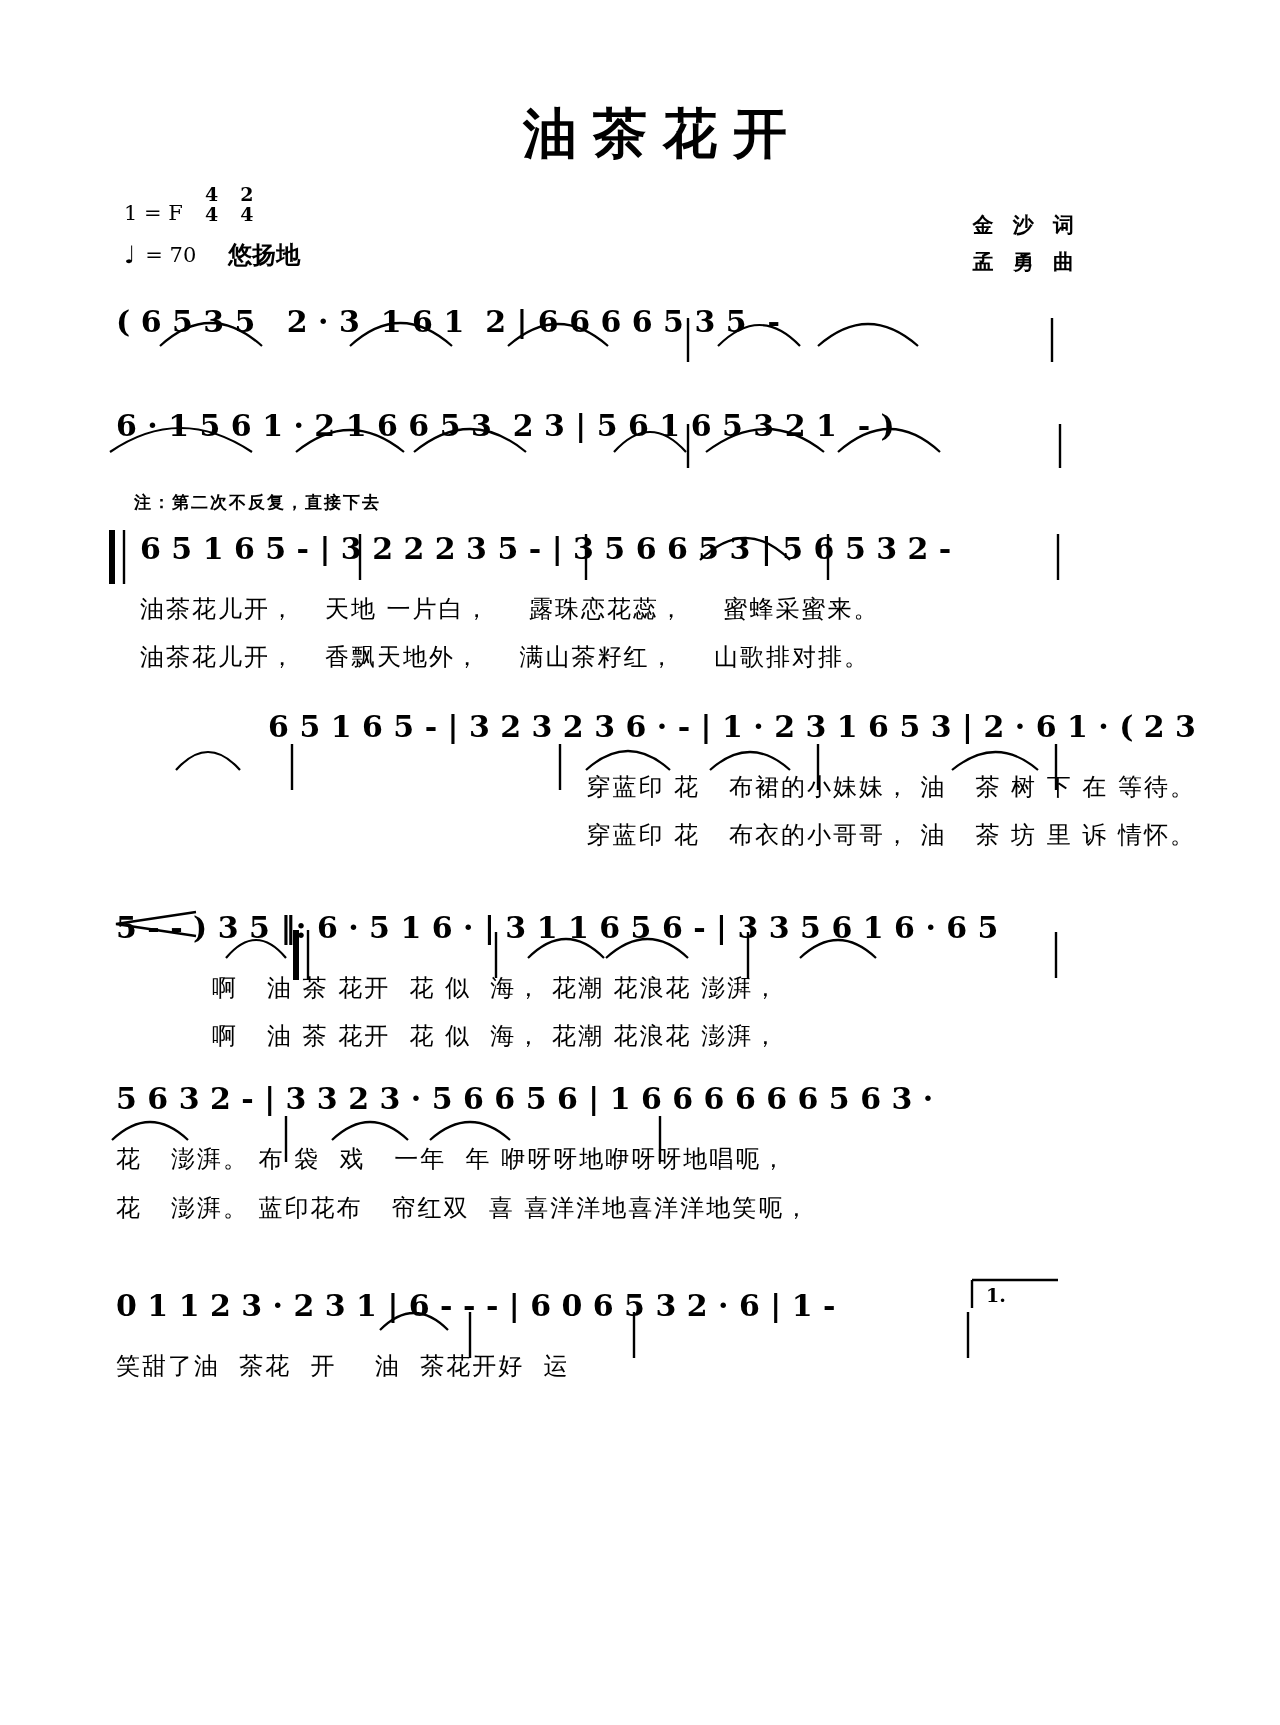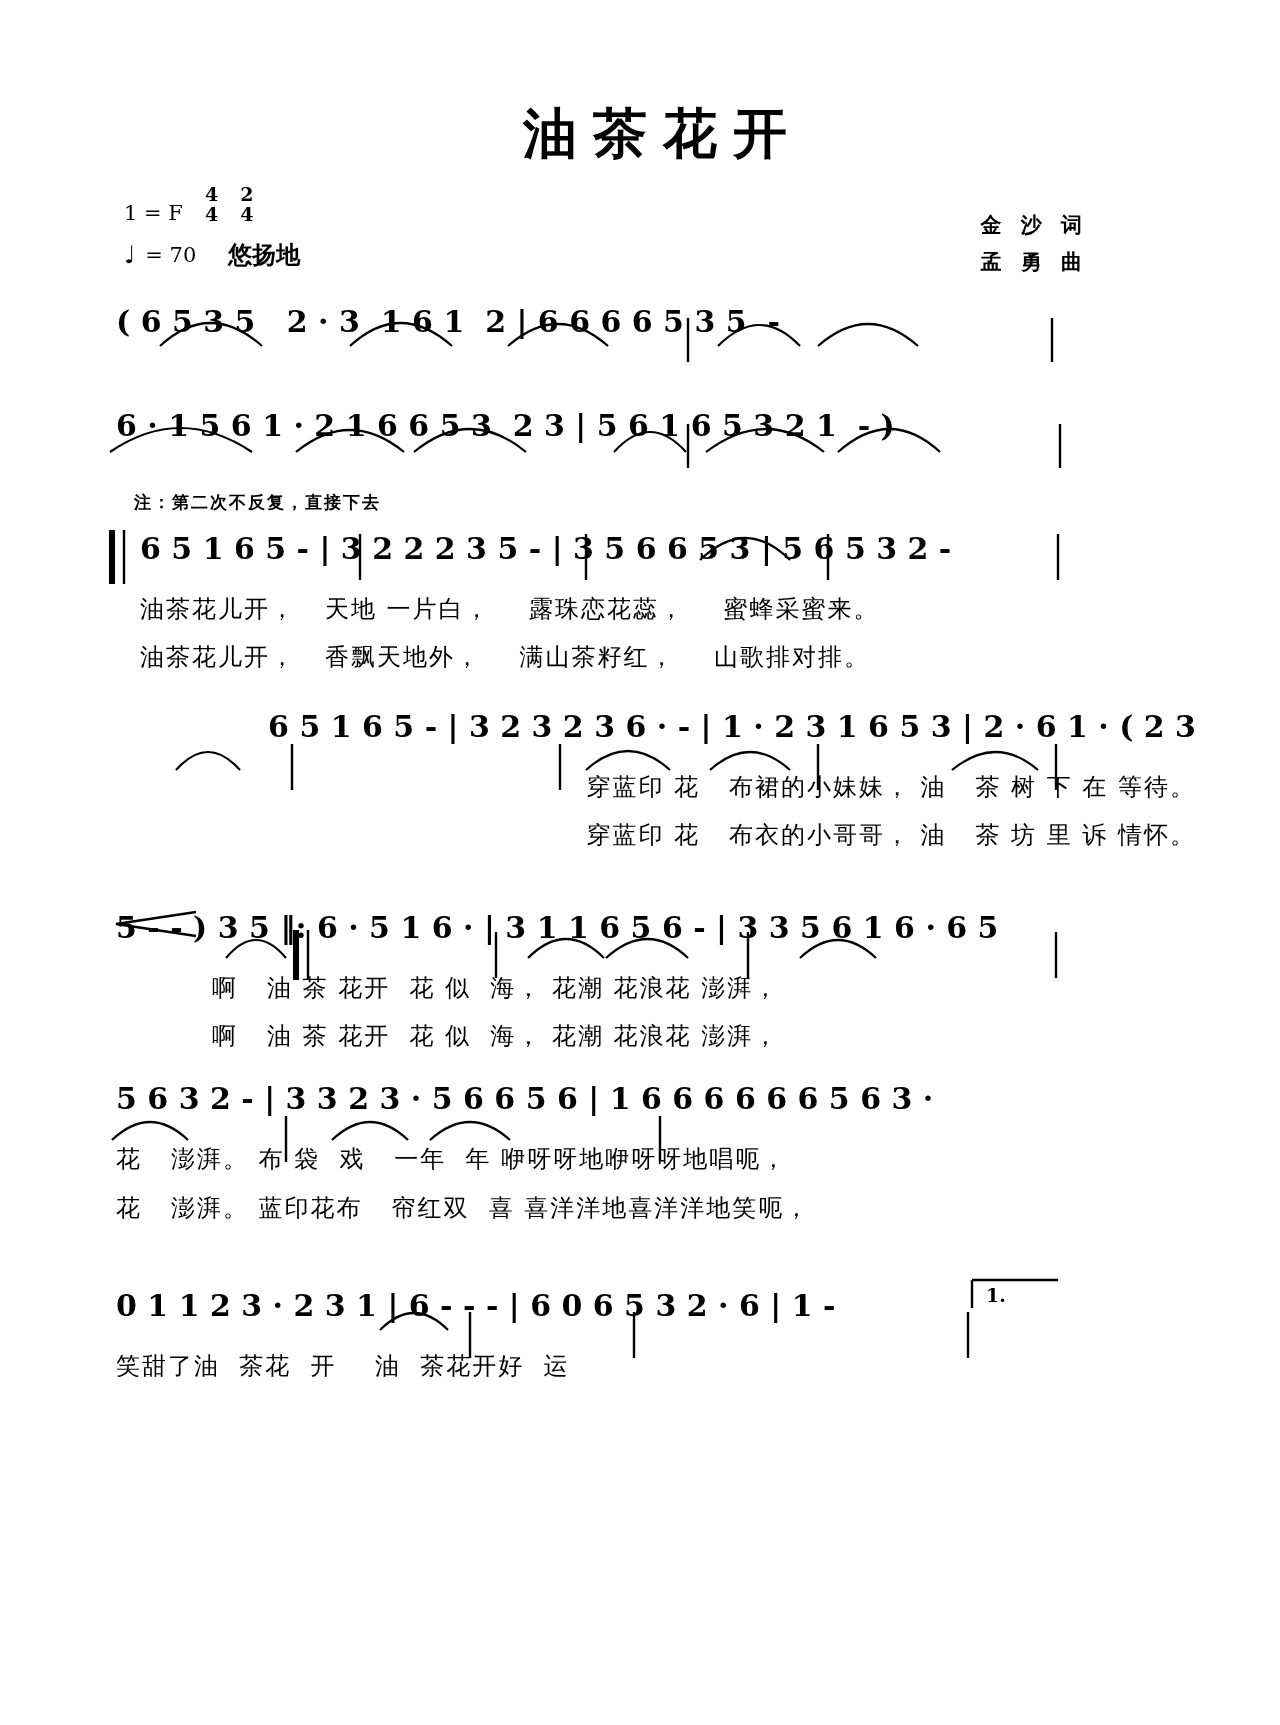--- a/index.html
+++ b/index.html
@@ -70,21 +70,21 @@
     line-height: 1;
   }
   .expr {
     font-family: "DejaVu Serif", serif;
     font-weight: bold;
     font-size: 24px;
     margin-left: 22px;
   }
   .credits {
     position: absolute;
-    right: 208px;
+    right: 216px;
     top: 18px;
     text-align: left;
     font-family: "DejaVu Serif", serif;
     font-size: 21px;
     font-weight: bold;
     line-height: 1.75;
     letter-spacing: 6px;
   }
 
   .system {

